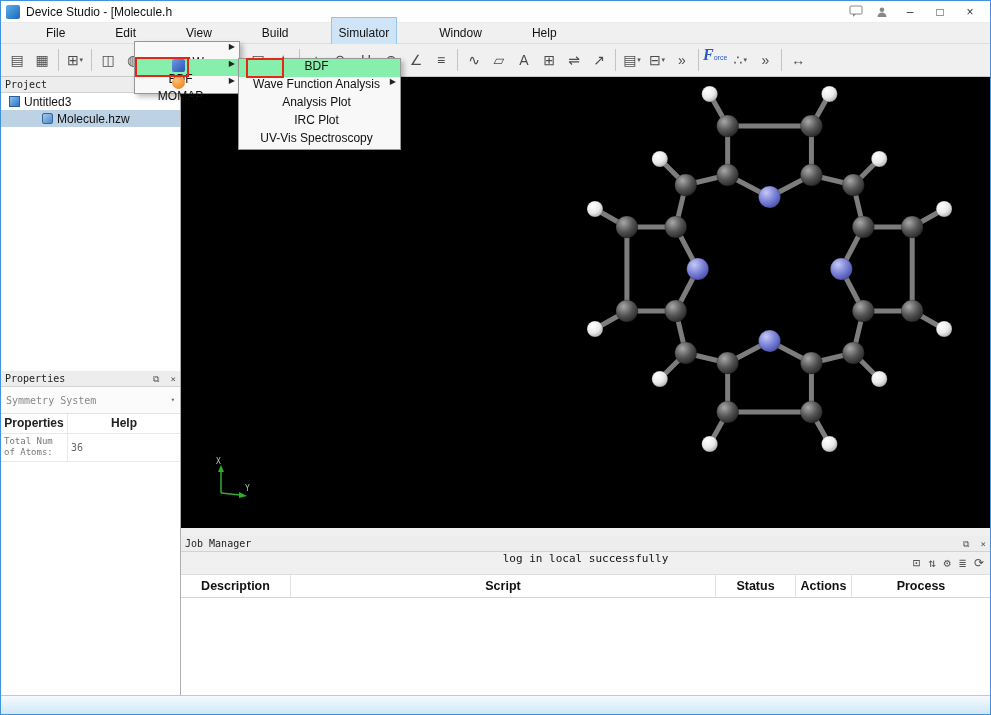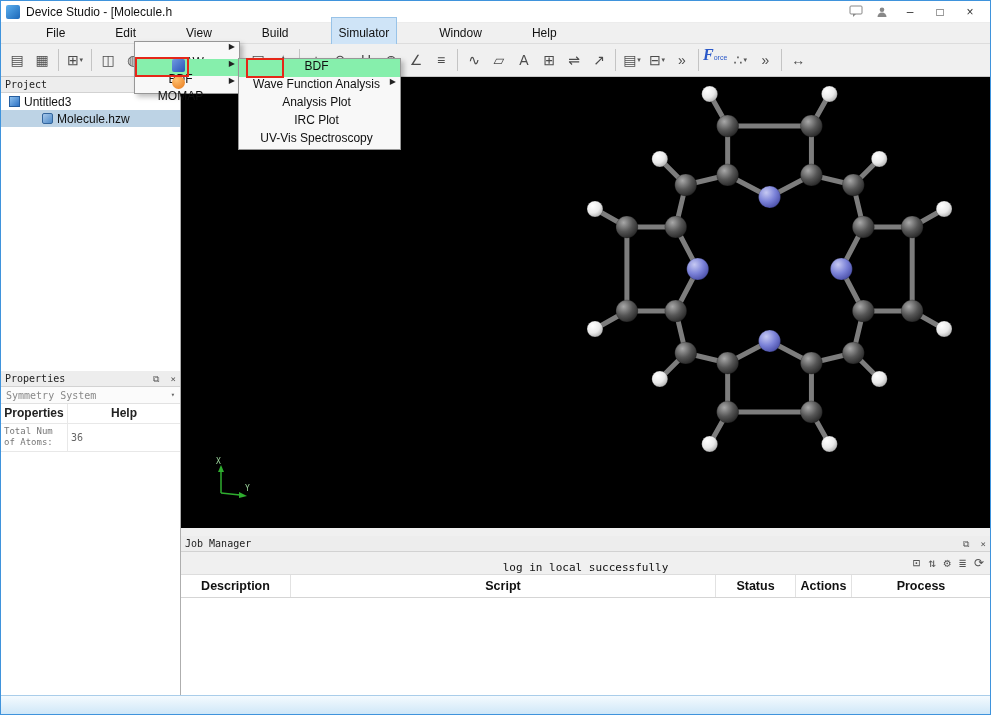--- a/index.html
+++ b/index.html
@@ -38,42 +38,42 @@
   .panel-header{height:16px;background:#ededed;border-bottom:1px solid #d2d2d2;display:flex;align-items:center;
                 justify-content:space-between;padding:0 4px;font-family:"DejaVu Sans Mono",monospace;
                 font-size:10px;color:#222;box-sizing:border-box;}
   .ph-btns span{margin-left:5px;color:#555;font-size:9px;}
   .tree-row{height:17px;display:flex;align-items:center;font-size:12px;color:#111;gap:4px;box-sizing:border-box;}
   .tree-row.sel{background:#bdd3e5;}
   .tri-project{width:11px;height:11px;background:linear-gradient(135deg,#8ec1ee,#2e72c4);border:1px solid #255d9e;box-sizing:border-box;flex:none;}
   .tri-molecule{width:11px;height:11px;border-radius:2px;background:linear-gradient(135deg,#a8c8ea,#4d8ac8);border:1px solid #33659c;box-sizing:border-box;flex:none;}
 
   .props{position:absolute;left:0;right:0;top:294px;background:#fff;}
-  .sym-bar{height:17px;background:#fbfbfb;border-bottom:1px solid #e2e2e2;display:flex;align-items:center;
+  .sym-bar{height:27px;background:#fbfbfb;border-bottom:1px solid #e2e2e2;display:flex;align-items:center;
            justify-content:space-between;padding:0 5px;font-family:"DejaVu Sans Mono",monospace;font-size:10px;color:#888;box-sizing:border-box;}
   .sym-dd{font-size:7px;color:#666;}
   .pt-row{display:flex;border-bottom:1px solid #e8e8e8;}
   .pt-cell{box-sizing:border-box;border-right:1px solid #e8e8e8;padding:2px 3px;}
   .pt-c1{width:67px;flex:none;}
   .pt-c2{flex:1;border-right:none;}
   .pt-head .pt-cell{font-weight:bold;font-size:12px;text-align:center;color:#222;height:19px;line-height:15px;}
   .pt-body{min-height:22px;}
   .pt-body .pt-c1{font-family:"DejaVu Sans Mono",monospace;font-size:9px;color:#777;line-height:1.25;}
   .pt-body .pt-c2{font-family:"DejaVu Sans Mono",monospace;font-size:10px;color:#666;display:flex;align-items:center;}
 
   
   .viewport{position:absolute;left:180px;right:0;top:76px;height:451px;background:#000;overflow:hidden;}
   #mol{position:absolute;left:0;top:0;width:100%;height:100%;}
   .axis{position:absolute;left:26px;top:380px;}
   .axis text{font-family:"DejaVu Sans Mono",monospace;font-size:8px;fill:#9fd89f;}
 
   
   .jobmgr{position:absolute;left:180px;right:0;top:527px;bottom:19px;background:#fff;display:flex;flex-direction:column;box-sizing:border-box;margin-top:8px;}
   .login-bar{height:22px;flex:none;background:#f0f0f0;border-bottom:1px solid #ddd;position:relative;display:flex;
-             align-items:flex-end;justify-content:center;font-family:"DejaVu Sans Mono",monospace;font-size:11px;color:#111;}
+             align-items:flex-start;justify-content:center;font-family:"DejaVu Sans Mono",monospace;font-size:11px;color:#111;}
   .jm-icons{position:absolute;right:6px;top:0;height:22px;display:flex;align-items:center;gap:8px;color:#555;font-size:12px;}
   .jm-head{display:flex;border-bottom:1px solid #d5d5d5;height:22px;flex:none;background:#fff;}
   .jm-col{box-sizing:border-box;border-right:1px solid #e2e2e2;display:flex;align-items:center;justify-content:center;
           font-size:12.5px;font-weight:bold;color:#111;}
   .jm-col:last-child{border-right:none;}
   .jm-body{flex:1;background:#fff;}
 
   
   .statusbar{position:absolute;left:0;bottom:0;right:0;height:19px;background:linear-gradient(#f4fafe,#cfe7f8);
              border-top:1px solid #a9cdea;box-sizing:border-box;}

